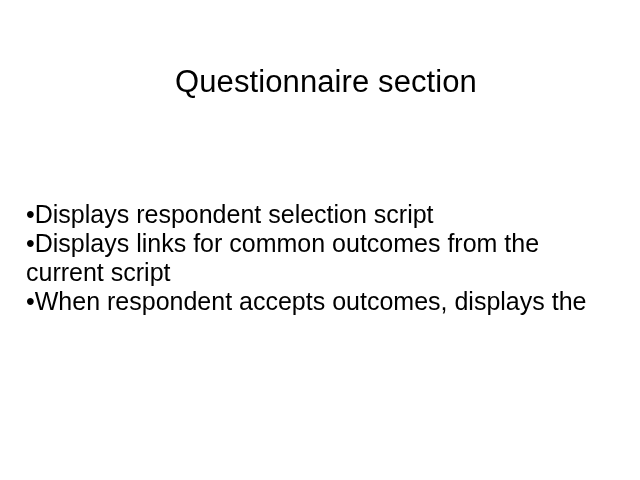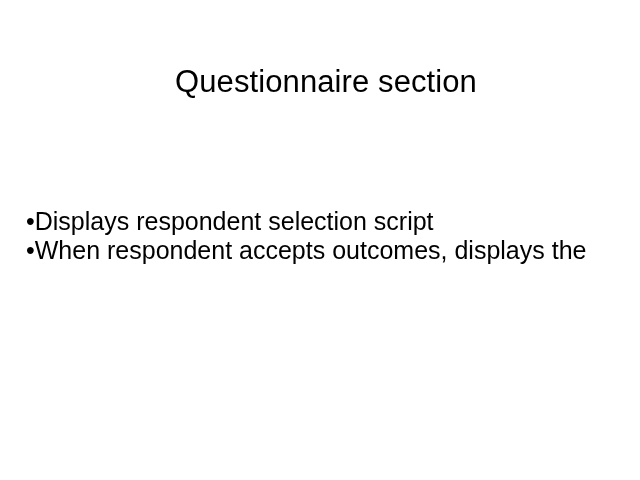--- a/index.html
+++ b/index.html
@@ -30,21 +30,21 @@
     line-height: 38px;
     font-weight: normal;
     letter-spacing: 0.1px;
     color: #000000;
     white-space: nowrap;
     margin-top: 25px;
   }
   .slide-body {
     position: absolute;
     left: 26px;
-    top: 207px;
+    top: 200px;
     width: 596px;
   }
   .bullet-line {
     font-size: 25px;
     line-height: 29px;
     color: #000000;
     white-space: nowrap;
     text-indent: 0;
   }
   .bullet-glyph {
@@ -68,20 +68,24 @@
 <div class="slide">
 
   <div class="slide-title">Questionnaire section</div>
 
   <div class="slide-body">
 
     <div class="bullet-line">
       <span class="bullet-glyph">•</span><span class="bullet-text">Displays respondent selection script</span>
     </div>
 
+    <div class="bullet-line">
+      <span class="bullet-glyph">•</span><span class="bullet-text">Displays links for common outcomes from the</span>
+    </div>
+    <div class="wrap-line">current script</div>
 
     <div class="bullet-line">
       <span class="bullet-glyph">•</span><span class="bullet-text">When respondent accepts outcomes, displays the</span>
     </div>
 
   </div>
 
 </div>
 
 </body></html>

